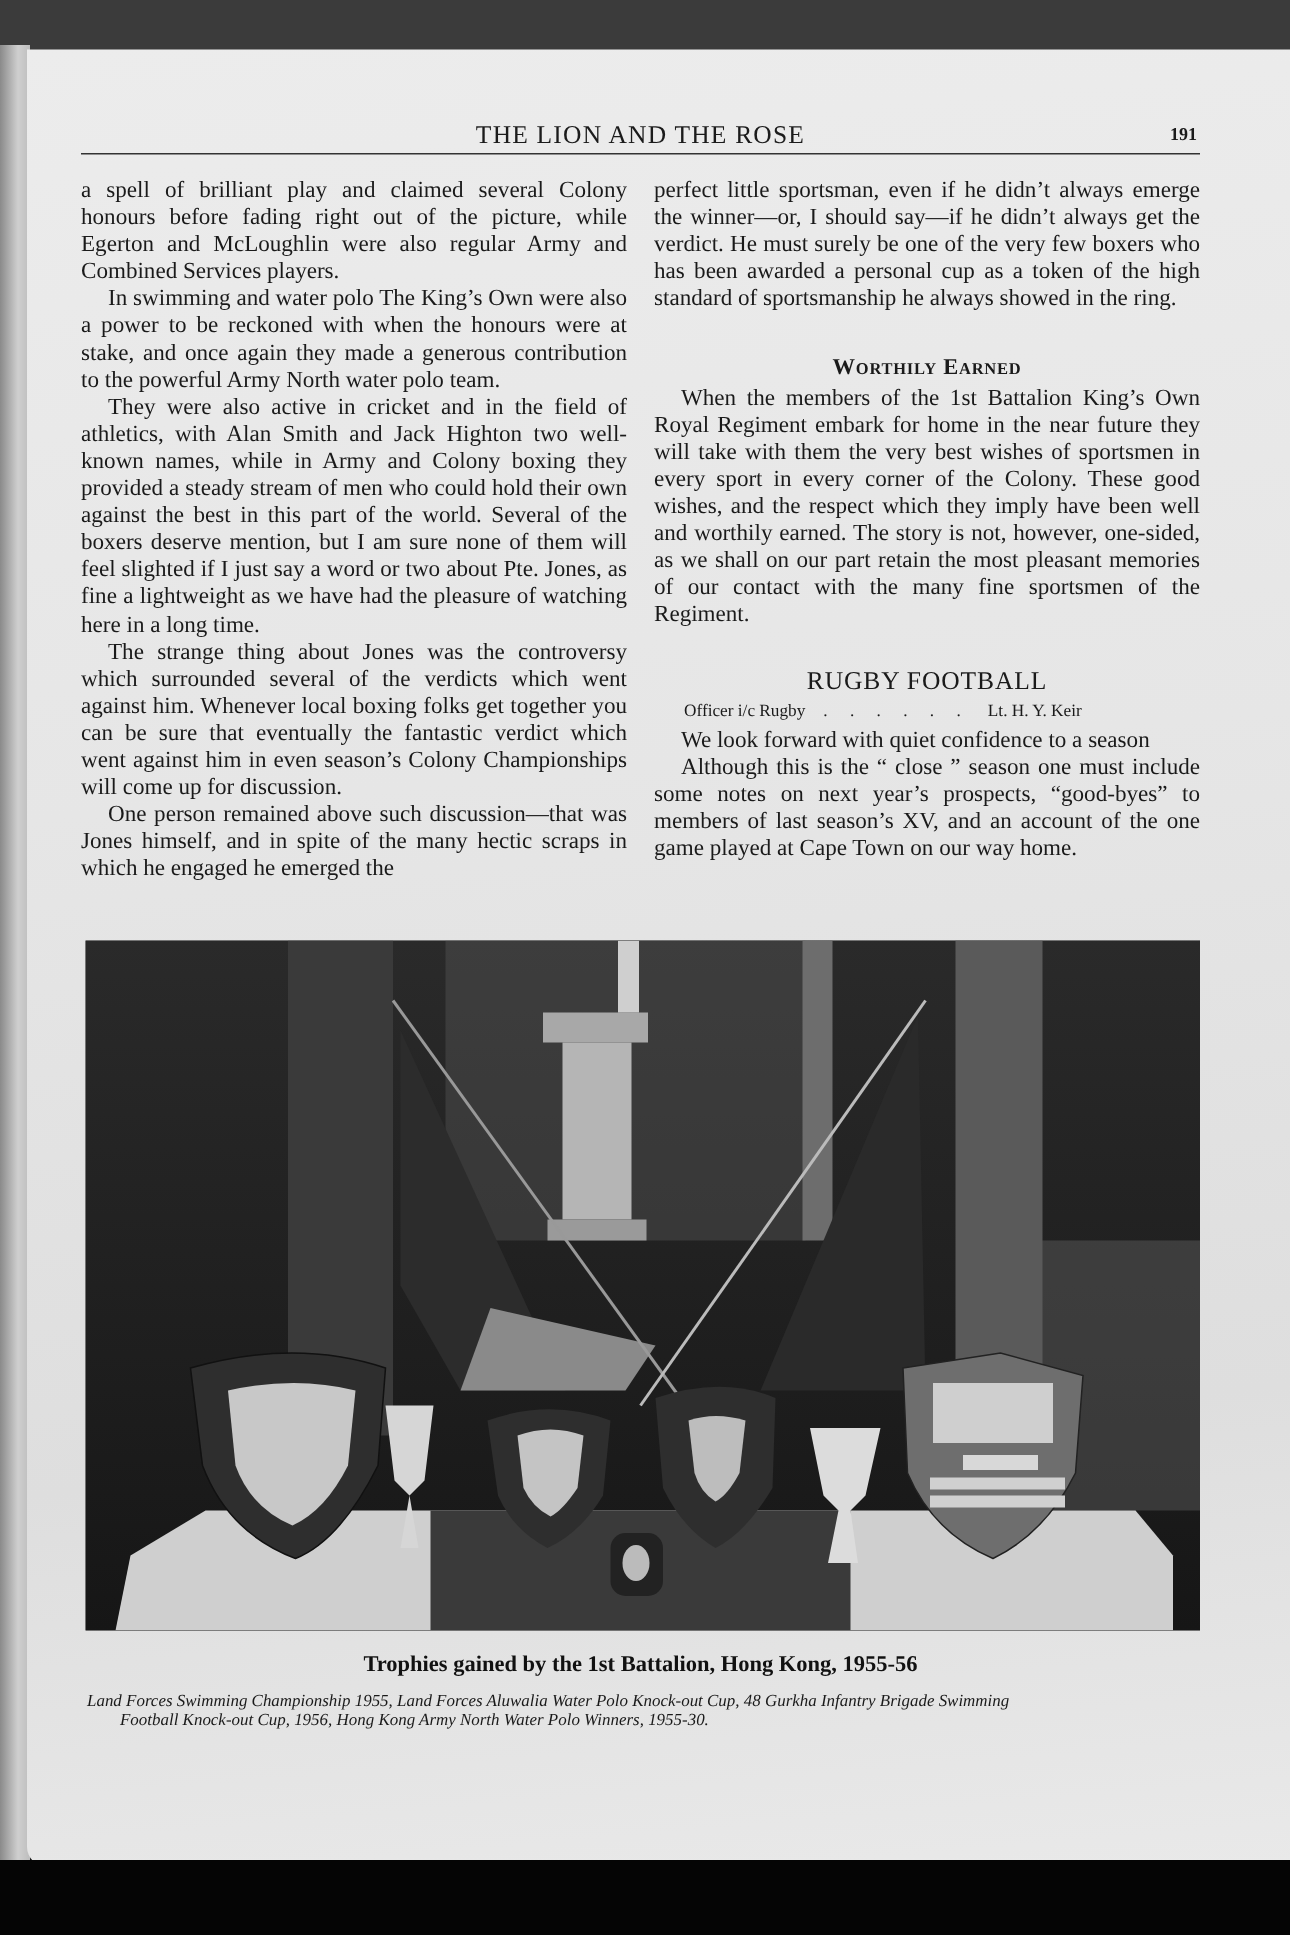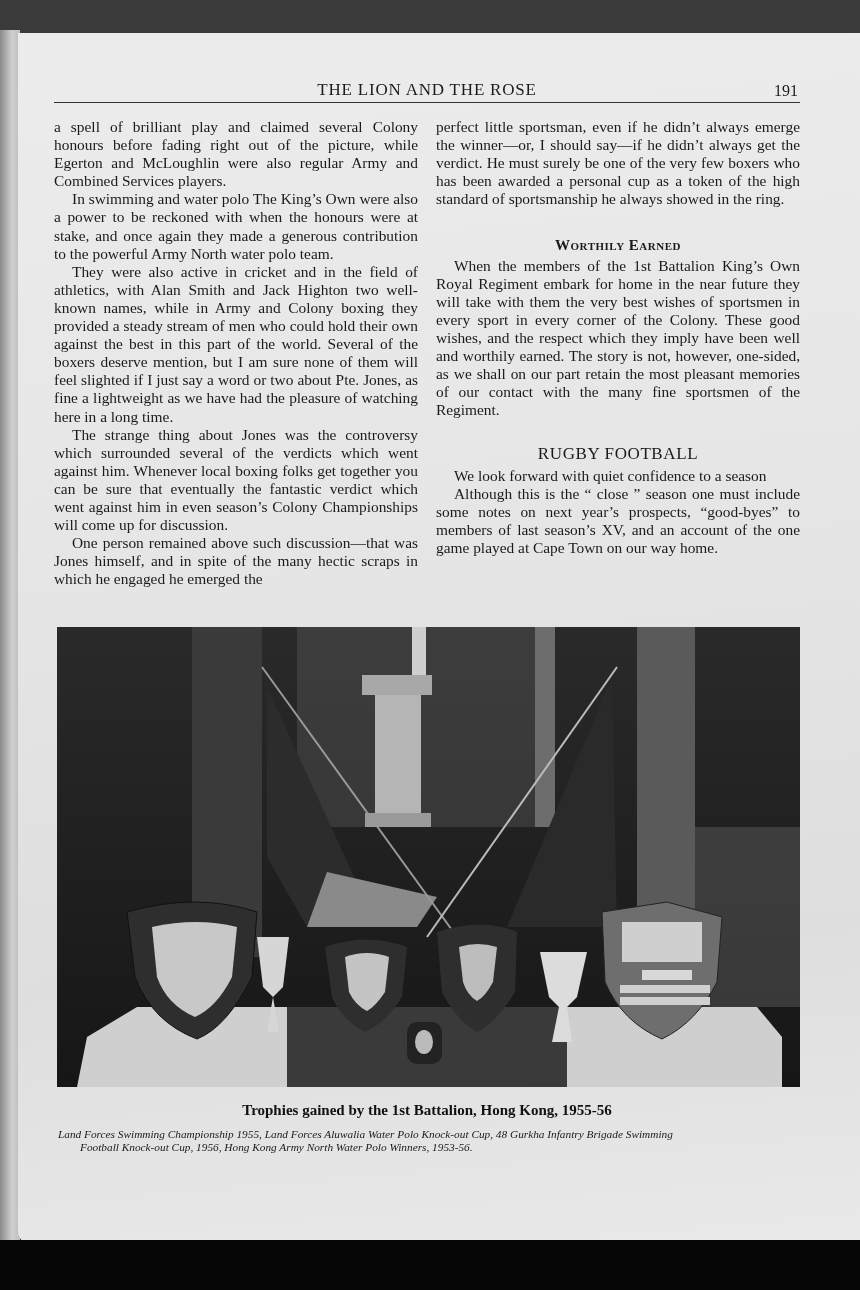--- a/index.html
+++ b/index.html
@@ -3,21 +3,21 @@
 <meta charset="utf-8">
 <style>
   html, body { margin:0; padding:0; }
   body { width:860px; height:1290px; overflow:hidden; background:#1a1a1a; position:relative; font-family:"Liberation Serif","DejaVu Serif",serif; }
   .bg-top { position:absolute; left:0; top:0; width:860px; height:45px; background:#3b3b3b; }
   .bg-bottom { position:absolute; left:0; top:1240px; width:860px; height:50px; background:#050505; }
   .spine { position:absolute; left:0; top:30px; width:20px; height:1230px; background:linear-gradient(90deg,#8a8a8a,#cfcfcf 60%,#bdbdbd); }
   .page { position:absolute; left:18px; top:33px; width:842px; height:1212px; background:linear-gradient(175deg,#ececec 0%,#e6e6e6 40%,#dedede 75%,#e9e9e9 100%); border-bottom-left-radius:14px; }
   .running-head { position:absolute; left:54px; top:78px; width:746px; height:24px; border-bottom:1.5px solid #333; }
   .running-title { position:absolute; left:0; right:0; top:2px; text-align:center; font-size:17px; letter-spacing:0.8px; color:#1b1b1b; }
-  .page-number { position:absolute; right:2px; top:4px; font-size:16px; color:#1b1b1b; }
+  .page-number { position:absolute; right:2px; top:4px; font-size:12px; color:#1b1b1b;font-weight:bold; }
   .col { position:absolute; top:118px; width:364px; font-size:15.4px; line-height:18.1px; color:#1a1a1a; text-align:justify; }
   .col.left { left:54px; }
   .col.right { left:436px; }
   .col p { margin:0; text-indent:18px; }
   .col p.cont { text-indent:0; }
   .subhead { text-align:center; font-variant:small-caps; font-size:15px; letter-spacing:0.5px; margin:28px 0 2px 0;font-weight:bold; }
   .section-title { text-align:center; font-size:17px; letter-spacing:0.6px; margin:26px 0 3px 0; }
   .officer-line { display:flex; font-size:11.5px; margin:0 0 3px 20px; line-height:15px; }
   .officer-line .dots { margin:0 12px; letter-spacing:6px; }
   .photo { position:absolute; left:57px; top:627px; width:743px; height:460px; background:#1c1c1c; overflow:hidden; }
@@ -45,20 +45,25 @@
   <p>They were also active in cricket and in the field of athletics, with Alan Smith and Jack Highton two well-known names, while in Army and Colony boxing they provided a steady stream of men who could hold their own against the best in this part of the world.  Several of the boxers deserve mention, but I am sure none of them will feel slighted if I just say a word or two about Pte. Jones, as fine a lightweight as we have had the pleasure of watching here in a long time.</p>
   <p>The strange thing about Jones was the controversy which surrounded several of the verdicts which went against him.  Whenever local boxing folks get together you can be sure that eventually the fantastic verdict which went against him in even season’s Colony Championships will come up for discussion.</p>
   <p>One person remained above such discussion—that was Jones himself, and in spite of the many hectic scraps in which he engaged he emerged the</p>
 </div>
 
 <div class="col right">
   <p class="cont">perfect little sportsman, even if he didn’t always emerge the winner—or, I should say—if he didn’t always get the verdict.  He must surely be one of the very few boxers who has been awarded a personal cup as a token of the high standard of sportsmanship he always showed in the ring.</p>
   <div class="subhead">Worthily Earned</div>
   <p>When the members of the 1st Battalion King’s Own Royal Regiment embark for home in the near future they will take with them the very best wishes of sportsmen in every sport in every corner of the Colony.  These good wishes, and the respect which they imply have been well and worthily earned. The story is not, however, one-sided, as we shall on our part retain the most pleasant memories of our contact with the many fine sportsmen of the Regiment.</p>
   <div class="section-title">RUGBY FOOTBALL</div>
+  <div class="officer-line">
+    <span>Officer i/c Rugby</span>
+    <span class="dots">. .   . .   . .</span>
+    <span>Lt. H. Y. Keir</span>
+  </div>
   <p>We look forward with quiet confidence to a season</p>
   <p>Although this is the “ close ” season one must include some notes on next year’s prospects, “good-byes” to members of last season’s XV, and an account of the one game played at Cape Town on our way home.</p>
 </div>
 
 <div class="photo" aria-label="photograph-of-trophies-shields-and-cups-on-table-with-flags">
   <svg width="743" height="460" viewBox="0 0 743 460">
     <defs>
       <linearGradient id="fg" x1="0" y1="0" x2="0" y2="1">
         <stop offset="0" stop-color="#2a2a2a"></stop>
           <stop offset="1" stop-color="#161616"></stop>
@@ -102,14 +107,14 @@
     <path d="M200,310 L232,310 L226,360 L216,370 L222,405 L210,405 L216,370 L206,360 Z" fill="#d6d6d6"></path>
     <path d="M483,325 L530,325 L520,370 L510,380 L515,415 L495,415 L502,380 L492,370 Z" fill="#dcdcdc"></path>
     <rect x="350" y="395" width="35" height="42" rx="10" fill="#222"></rect>
     <ellipse cx="367" cy="415" rx="9" ry="12" fill="#bbb"></ellipse>
   </svg>
 </div>
 
 <div class="caption-title">Trophies gained by the 1st Battalion, Hong Kong, 1955-56</div>
 <div class="caption-body">
   <span class="l1">Land Forces Swimming Championship 1955, Land Forces Aluwalia Water Polo Knock-out Cup, 48 Gurkha Infantry Brigade Swimming</span>
-  <span class="l3">Football Knock-out Cup, 1956, Hong Kong Army North Water Polo Winners, 1953-56.</span>
+  <span class="l3">Football Knock-out Cup, 1956, Hong Kong Army North Water Polo Winners, 1955-30.</span>
 </div>
 
 </body></html>

